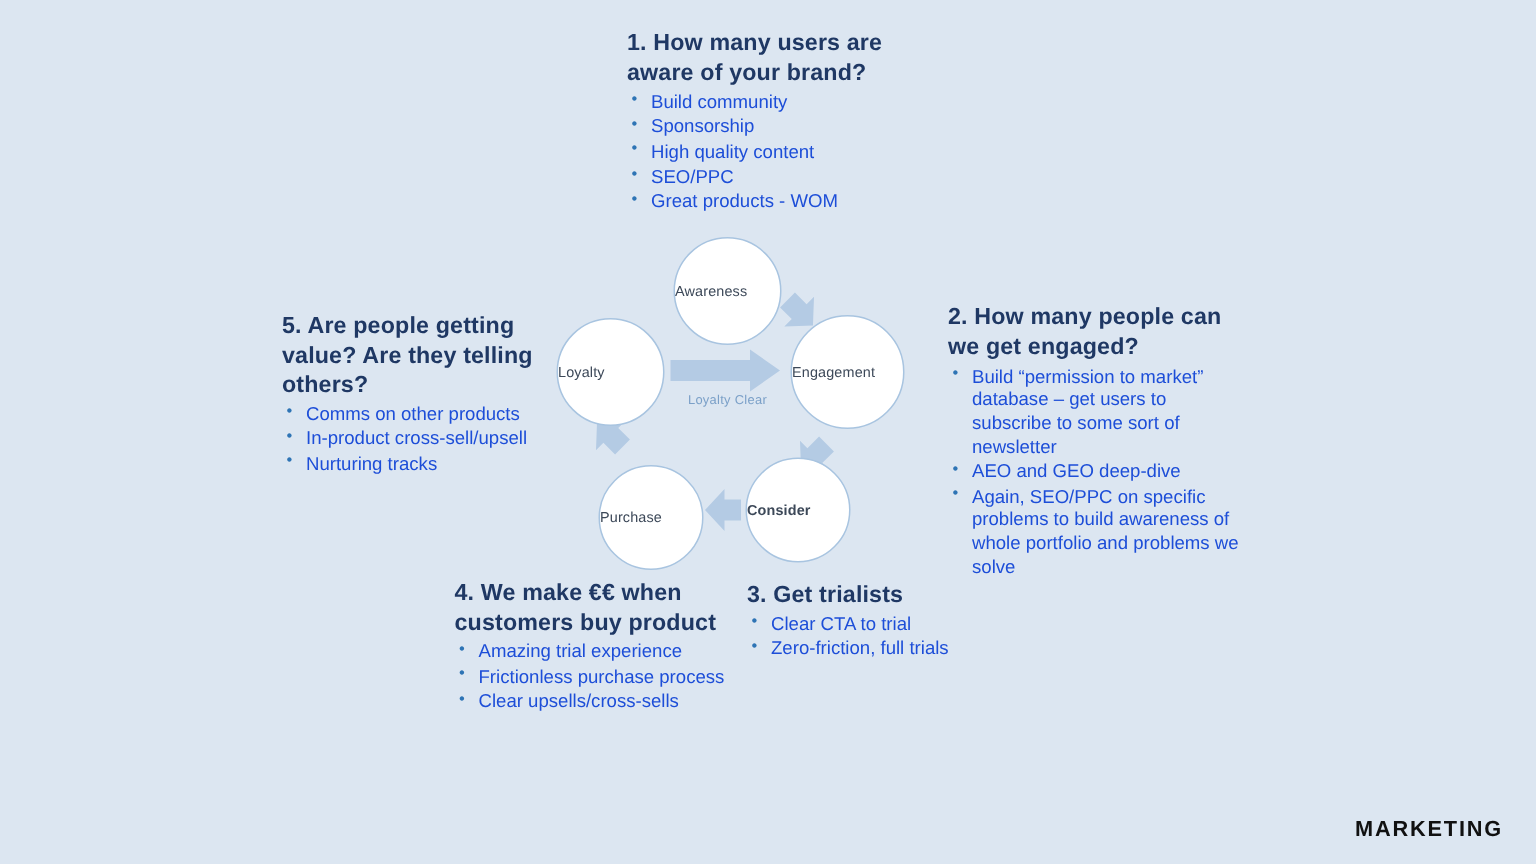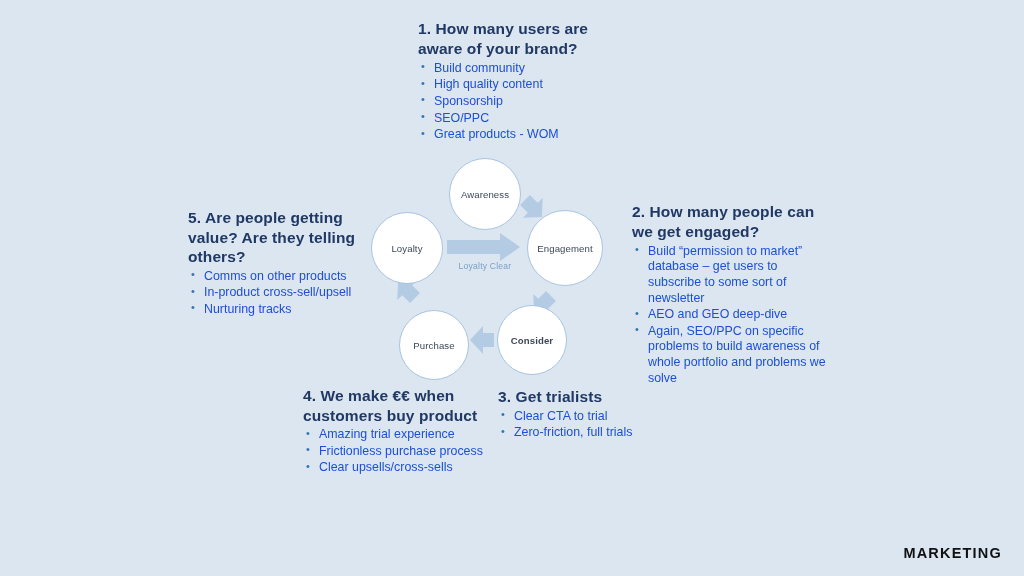--- a/index.html
+++ b/index.html
@@ -64,21 +64,20 @@
     width: 260px;
     height: 235px;
   }
   .node {
     position: absolute;
     border-radius: 50%;
     background: #ffffff;
     border: 1.3px solid #a8c4e0;
     display: flex;
     align-items: center;
-    justify-content: center;
     box-sizing: border-box;
   }
   .node span {
     font-size: 9.6px;
     color: #3c4858;
     letter-spacing: 0.1px;
     text-align: center;
   }
   #node-awareness   { left: 94px;  top: 8px;   width: 72px; height: 72px; }
   #node-engagement  { left: 172px; top: 60px;  width: 76px; height: 76px; }
@@ -130,22 +129,22 @@
 </style>
 </head>
 <body>
 
 <div id="slide">
 
   <div class="block" id="block-1">
     <h2>1. How many users are aware of your brand?</h2>
     <ul>
       <li>Build community</li>
+      <li>Sponsorship</li>
       <li>High quality content</li>
-      <li>Sponsorship</li>
       <li>SEO/PPC</li>
       <li>Great products - WOM</li>
     </ul>
   </div>
 
   <div class="block" id="block-2">
     <h2>2. How many people can we get engaged?</h2>
     <ul>
       <li>Build “permission to market” database – get users to subscribe to some sort of newsletter</li>
       <li>AEO and GEO deep-dive</li>

